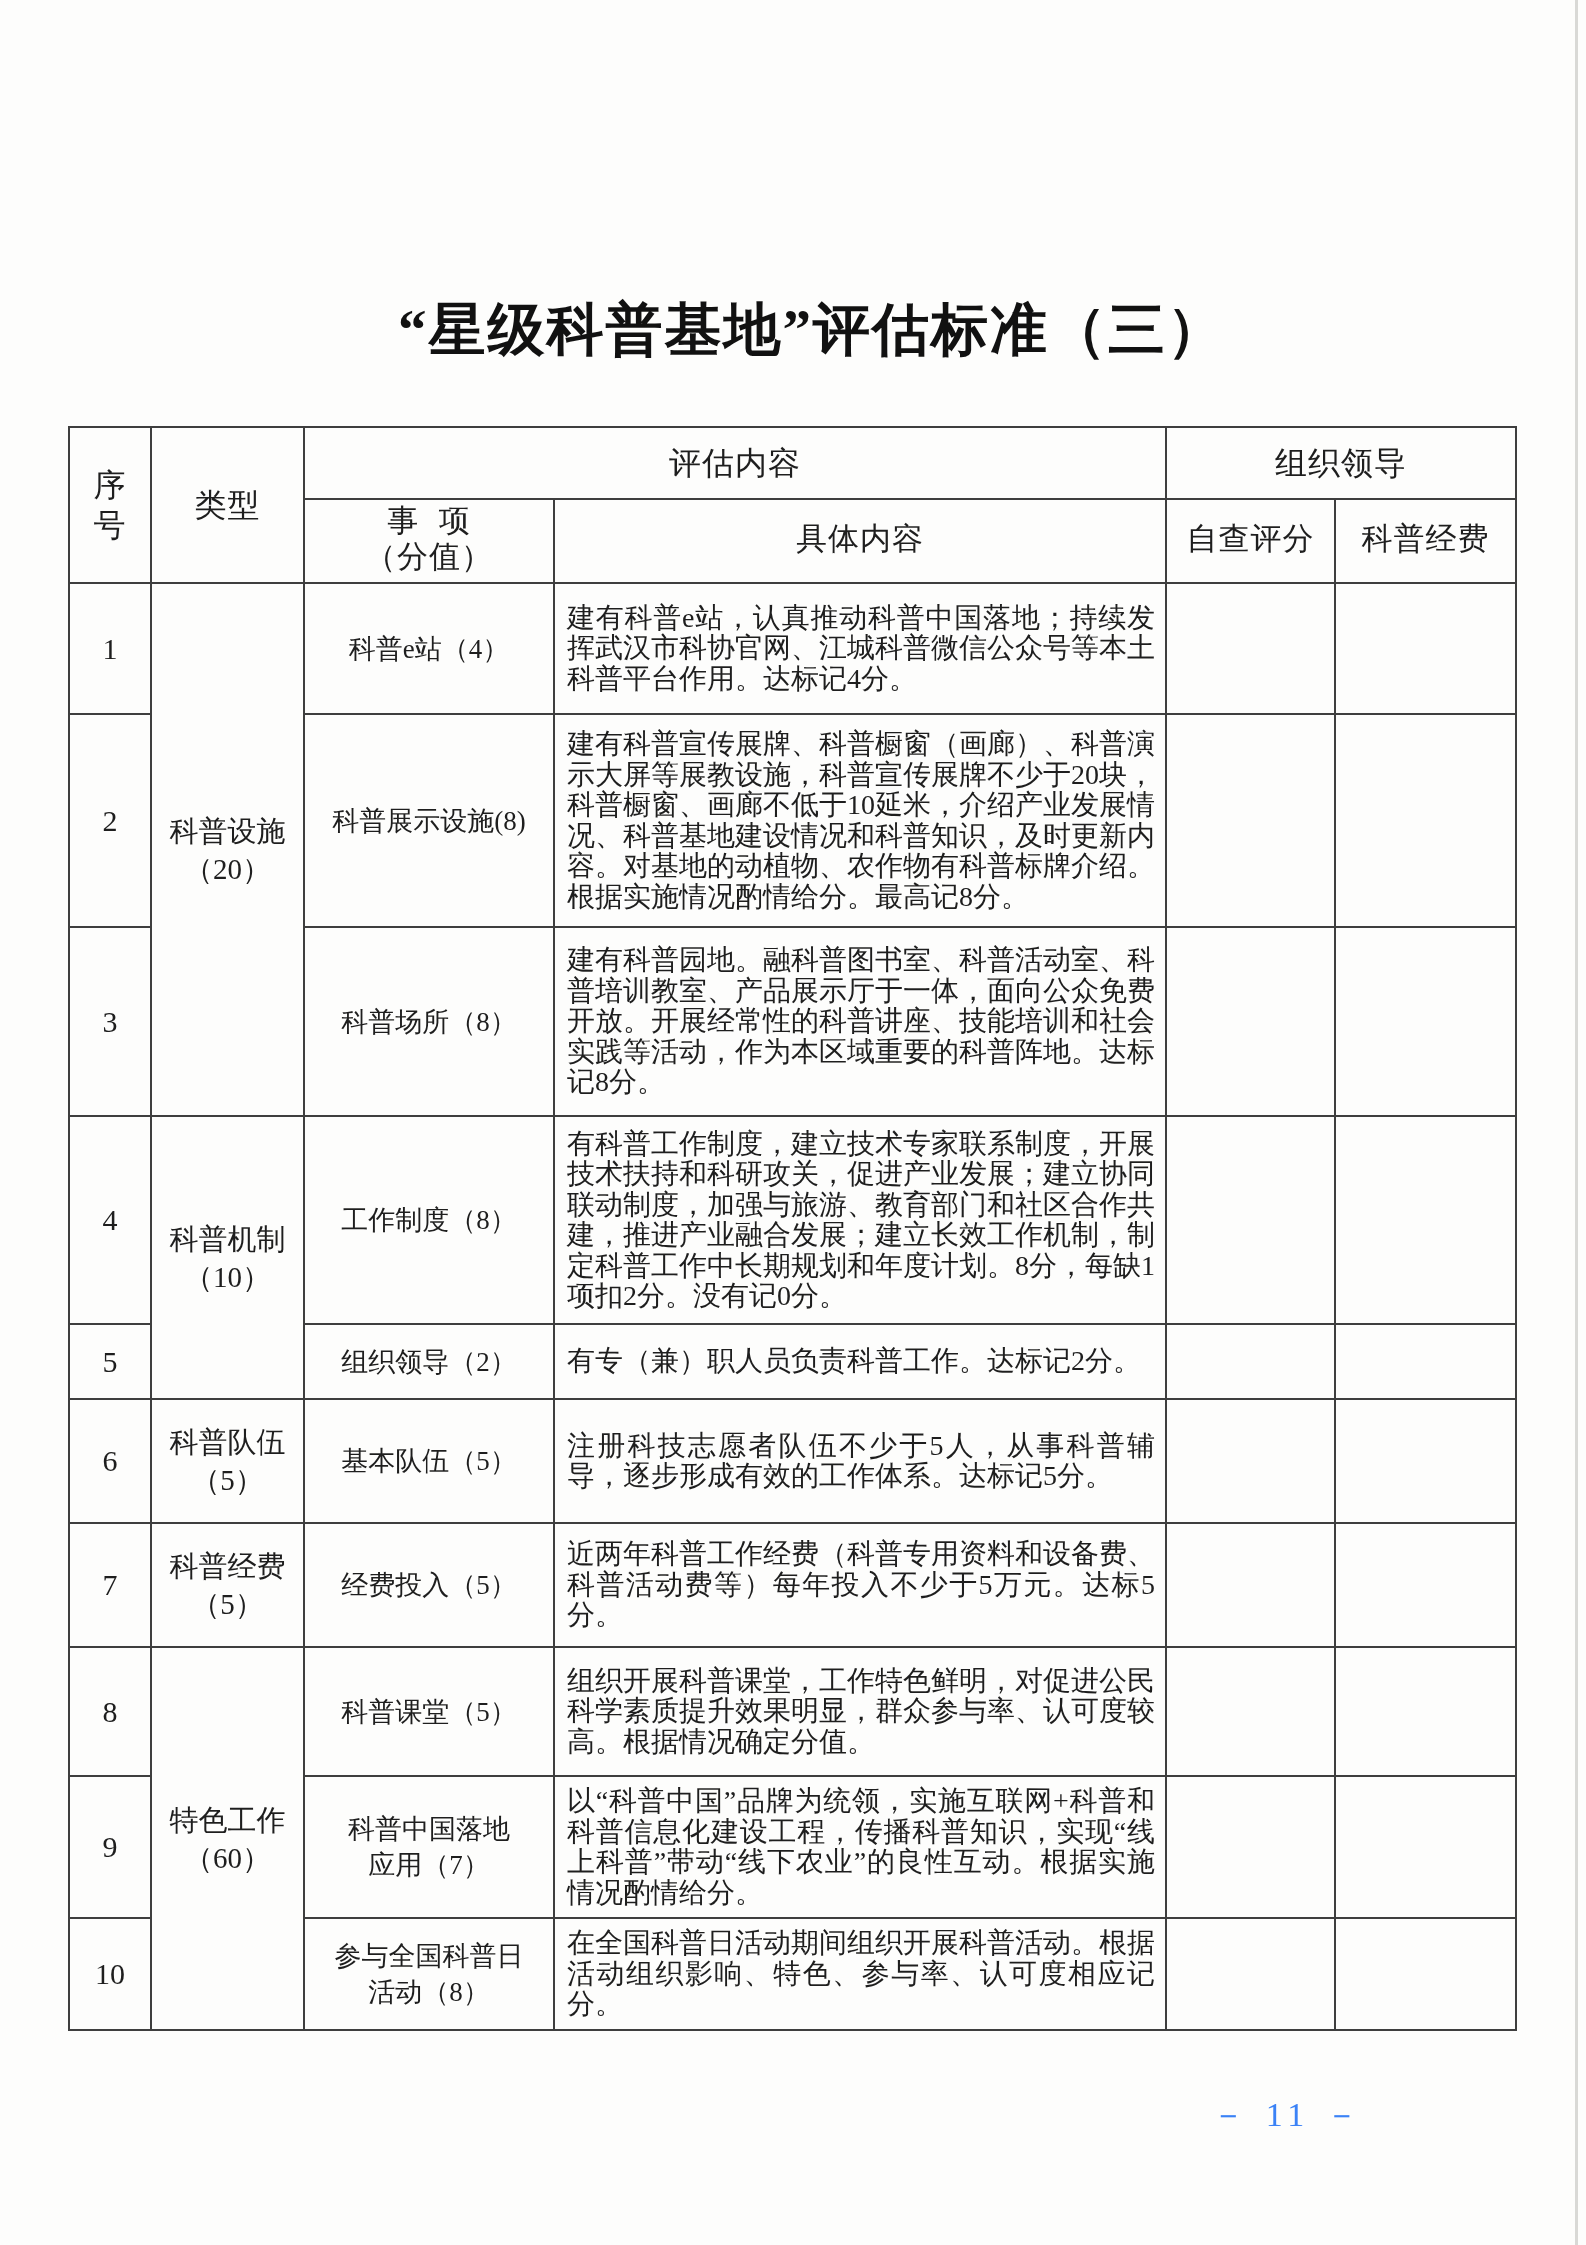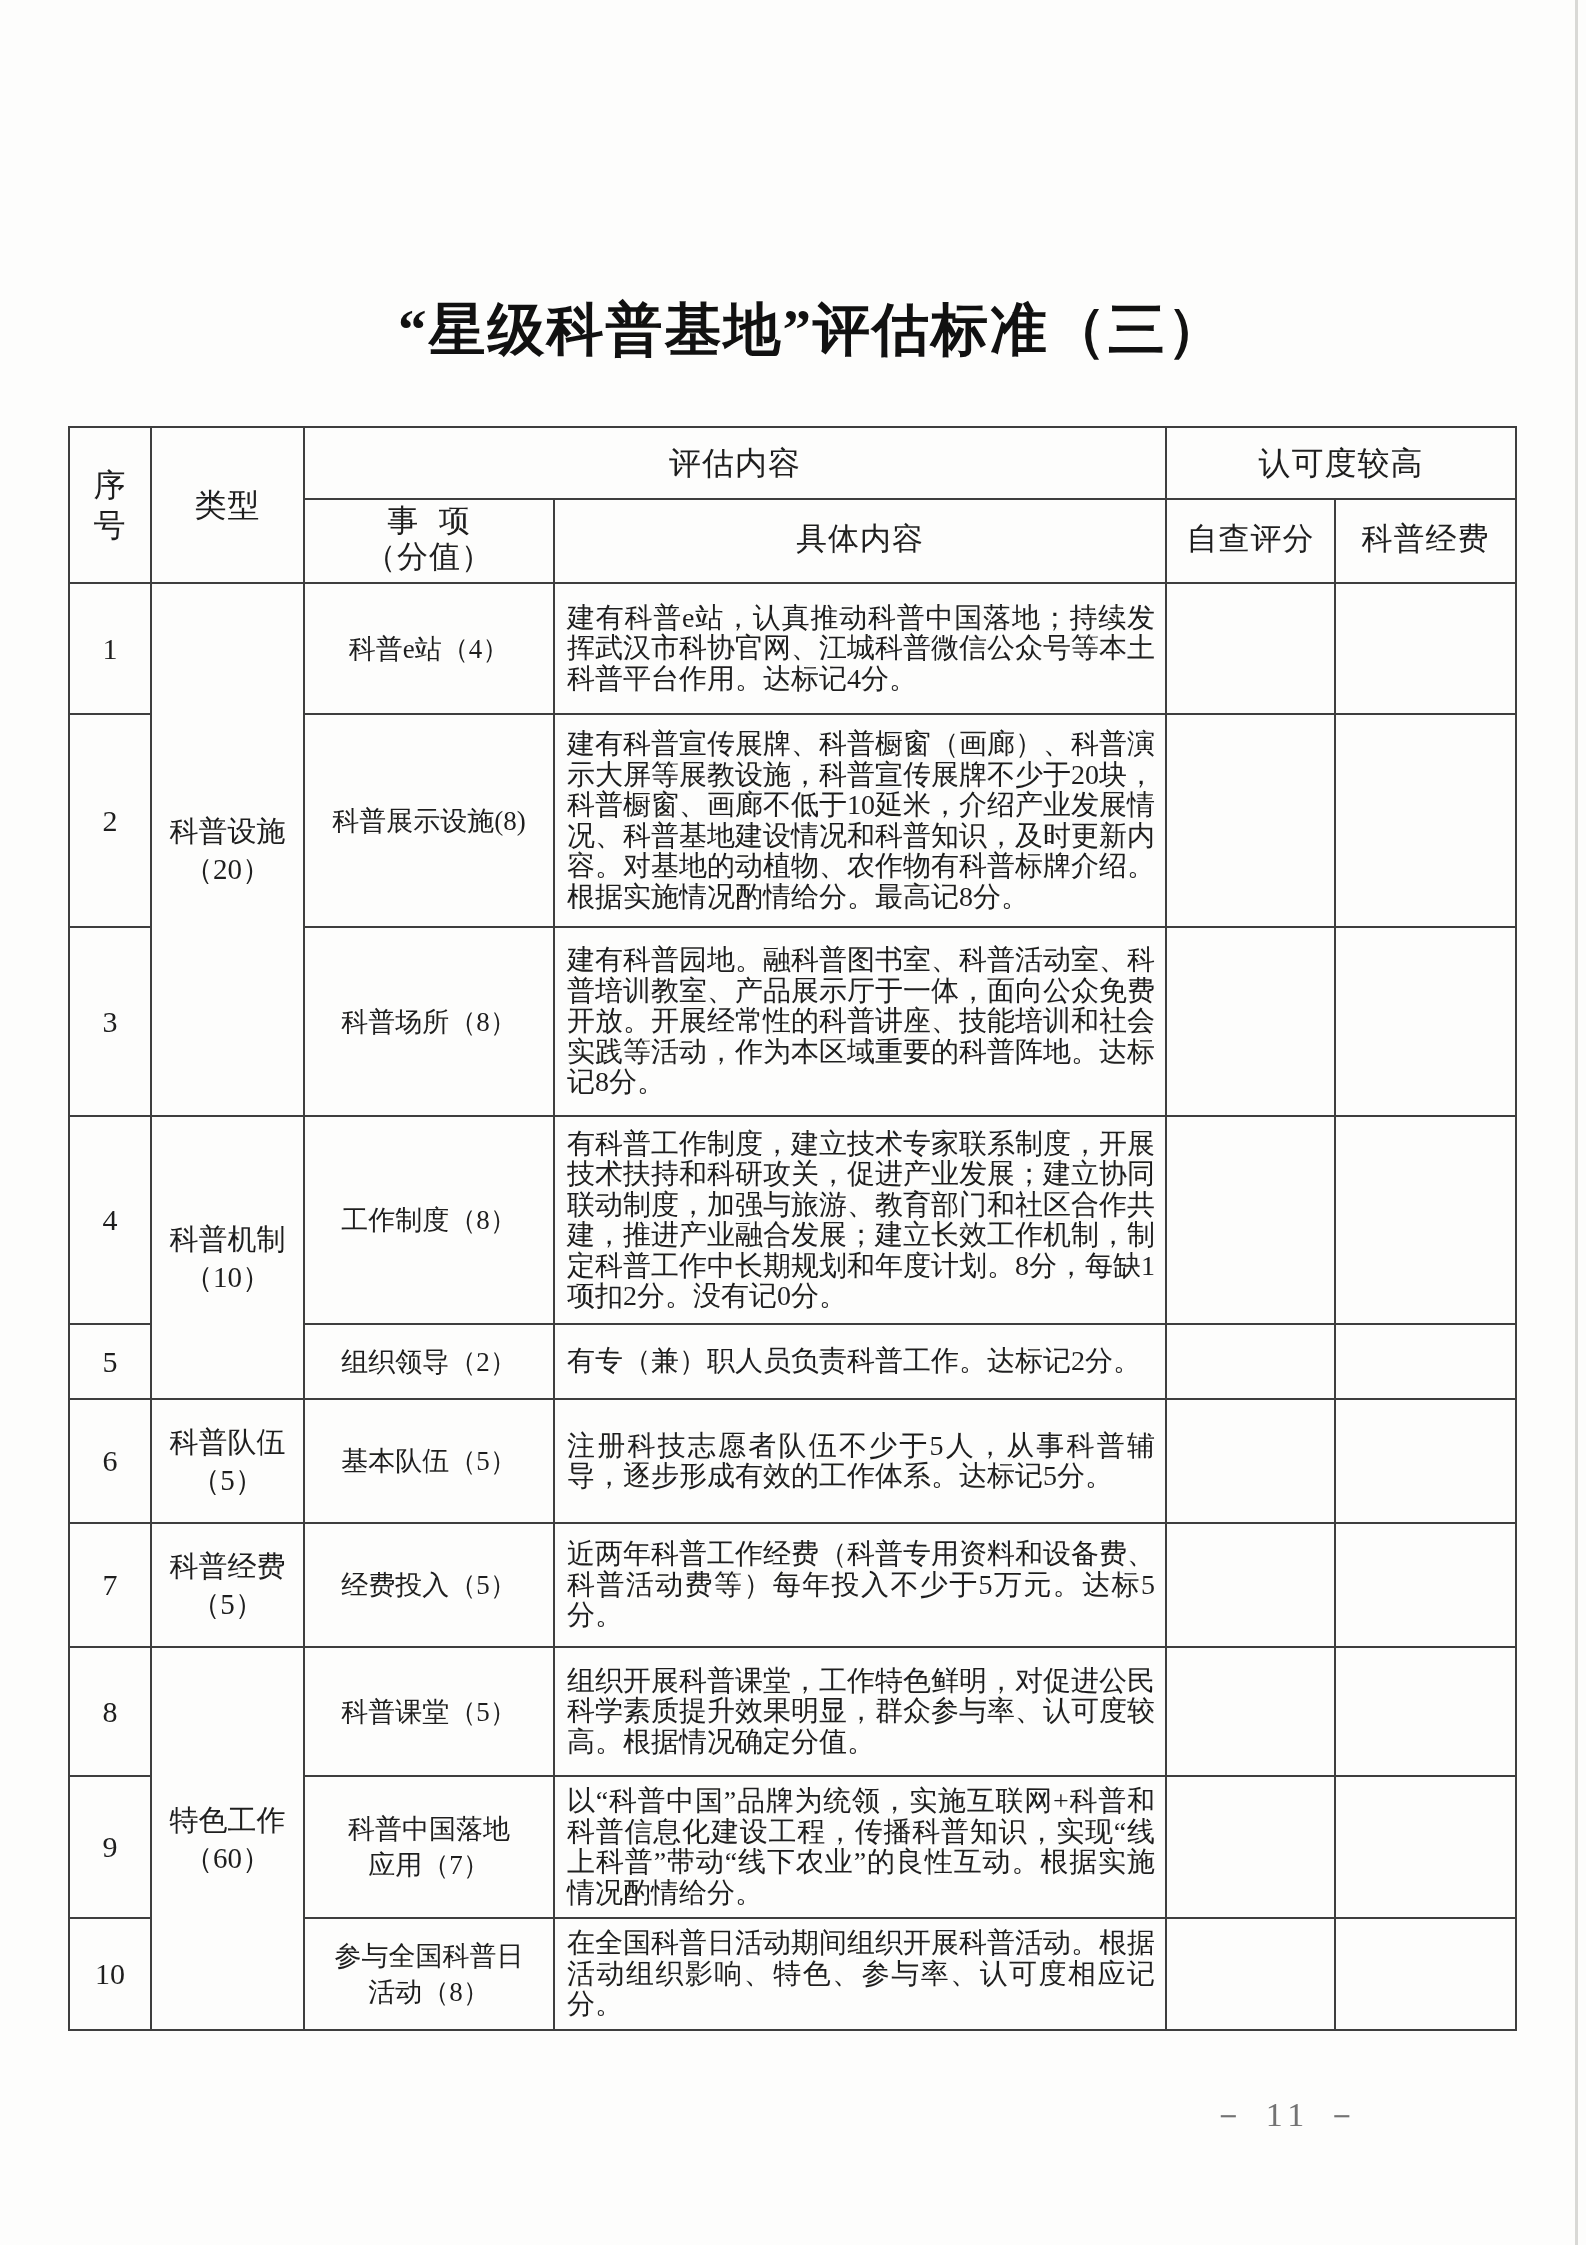--- a/index.html
+++ b/index.html
@@ -99,21 +99,21 @@
   tr.r9  { height: 142px; }
   tr.r10 { height: 112px; }
   .page-number {
     position: absolute;
     top: 2092px;
     left: 1168px;
     width: 240px;
     text-align: center;
     font-size: 34px;
     letter-spacing: 6px;
-    color: #737373;
+    color: #3b82f6;
   }
 </style>
 </head>
 <body>
 
 <div class="scan-edge"></div>
 
 <div class="page-title">“星级科普基地”评估标准（三）</div>
 
 <table class="eval-table">
@@ -125,21 +125,21 @@
     <col style="width:169px">
     <col style="width:181px">
   </colgroup>
 
   <tbody>
       <tr class="hrow-a">
     <td class="hc pre" rowspan="2">序
 号</td>
     <td class="hc" rowspan="2">类型</td>
     <td class="hc" colspan="2">评估内容</td>
-    <td class="hc" colspan="2">认可度较高</td>
+    <td class="hc" colspan="2">组织领导</td>
   </tr>
 
   <tr class="hrow-b">
     <td class="hc pre">事  项
 （分值）</td>
     <td class="hc">具体内容</td>
     <td class="hc">自查评分</td>
     <td class="hc">科普经费</td>
   </tr>
 

